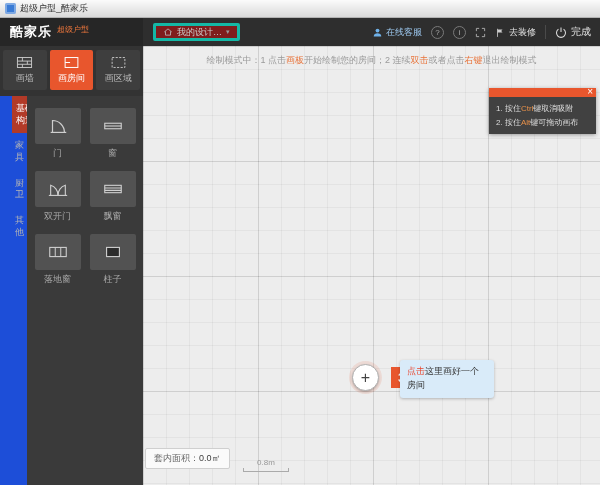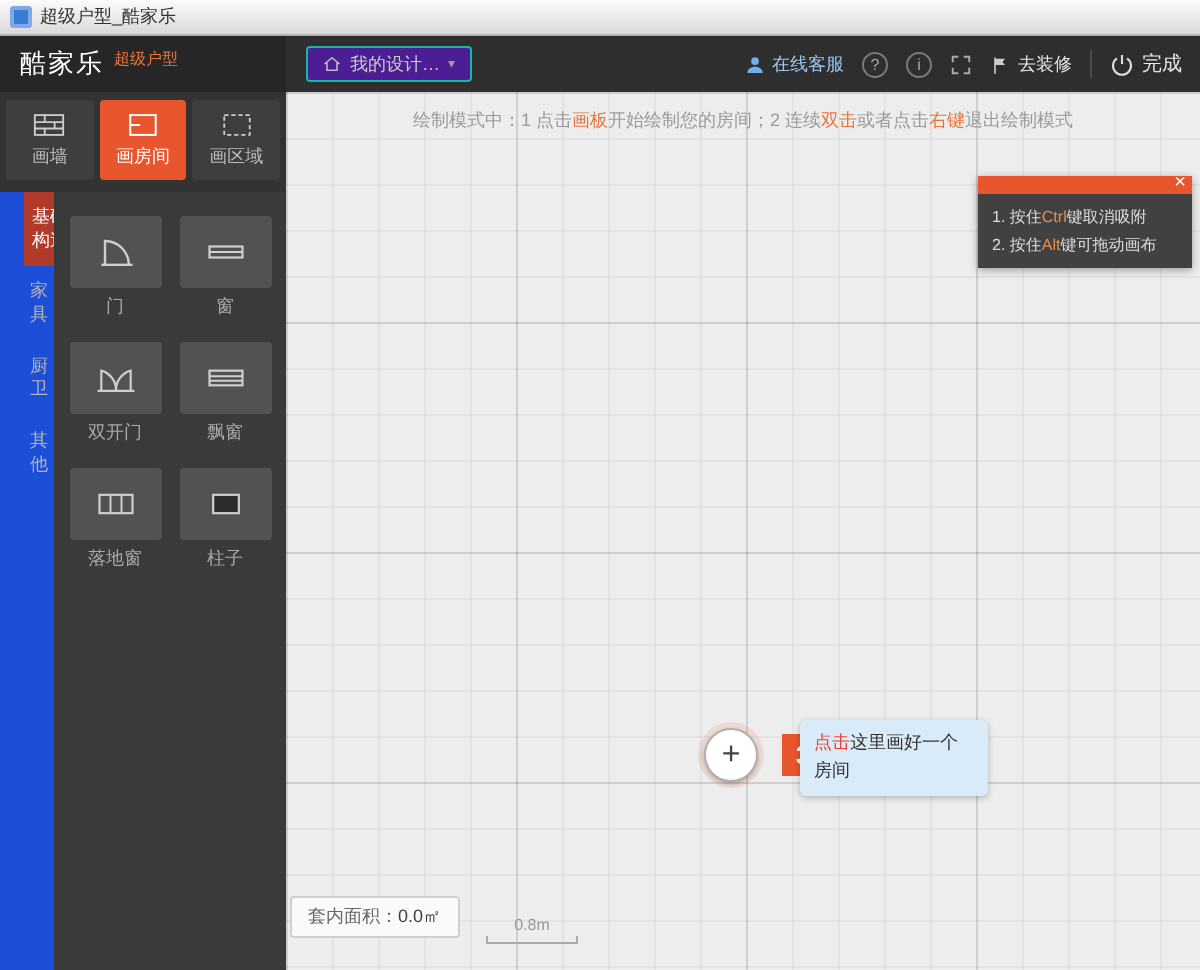--- a/index.html
+++ b/index.html
@@ -12,23 +12,23 @@
     border-bottom:1px solid #b2b2b2; display:flex; align-items:center;
     padding:0 5px; gap:4px; font-size:9px; color:#333; flex:0 0 18px; }
   .app-icon { width:11px; height:11px; background:#3a7bd5; border-radius:2px;
     box-shadow:inset 0 0 0 2px rgba(255,255,255,.35); }
 
   
   .topbar { height:28px; flex:0 0 28px; background:#2e2e2e; display:flex;
     align-items:center; color:#ddd; }
   .logo-area { width:143px; height:100%; background:#262626; display:flex;
     align-items:center; padding-left:10px; gap:5px; flex:0 0 143px; }
-  .logo { font-size:13px; font-weight:normal; color:#fff; letter-spacing:1px; }
+  .logo { font-size:13px; font-weight:bold; color:#fff; letter-spacing:1px; }
   .logo-sub { font-size:8px; color:#e8743b; margin-top:-5px; }
-  .my-design { margin-left:10px; background:#4c1d95; border:1px solid #14b8a6;
+  .my-design { margin-left:10px; background:#7f1d1d; border:3px solid #14b8a6;
     border-radius:2px; height:18px; display:flex; align-items:center; gap:4px;
     padding:0 7px; font-size:9px; color:#ccc; cursor:pointer; }
   .caret { font-size:7px; color:#999; }
   .topbar-right { margin-left:auto; display:flex; align-items:center; gap:9px;
     padding-right:9px; font-size:9px; }
   .online-service { display:flex; align-items:center; gap:3px; color:#9cc7ee; cursor:pointer; }
   .circle-icon { width:13px; height:13px; border-radius:50%; border:1px solid #7a7a7a;
     color:#aaa; font-size:8px; display:grid; place-items:center; cursor:pointer; }
   .icon-btn { display:grid; place-items:center; cursor:pointer; }
   .go-decorate, .finish { display:flex; align-items:center; gap:4px; color:#e6e6e6; cursor:pointer; }

